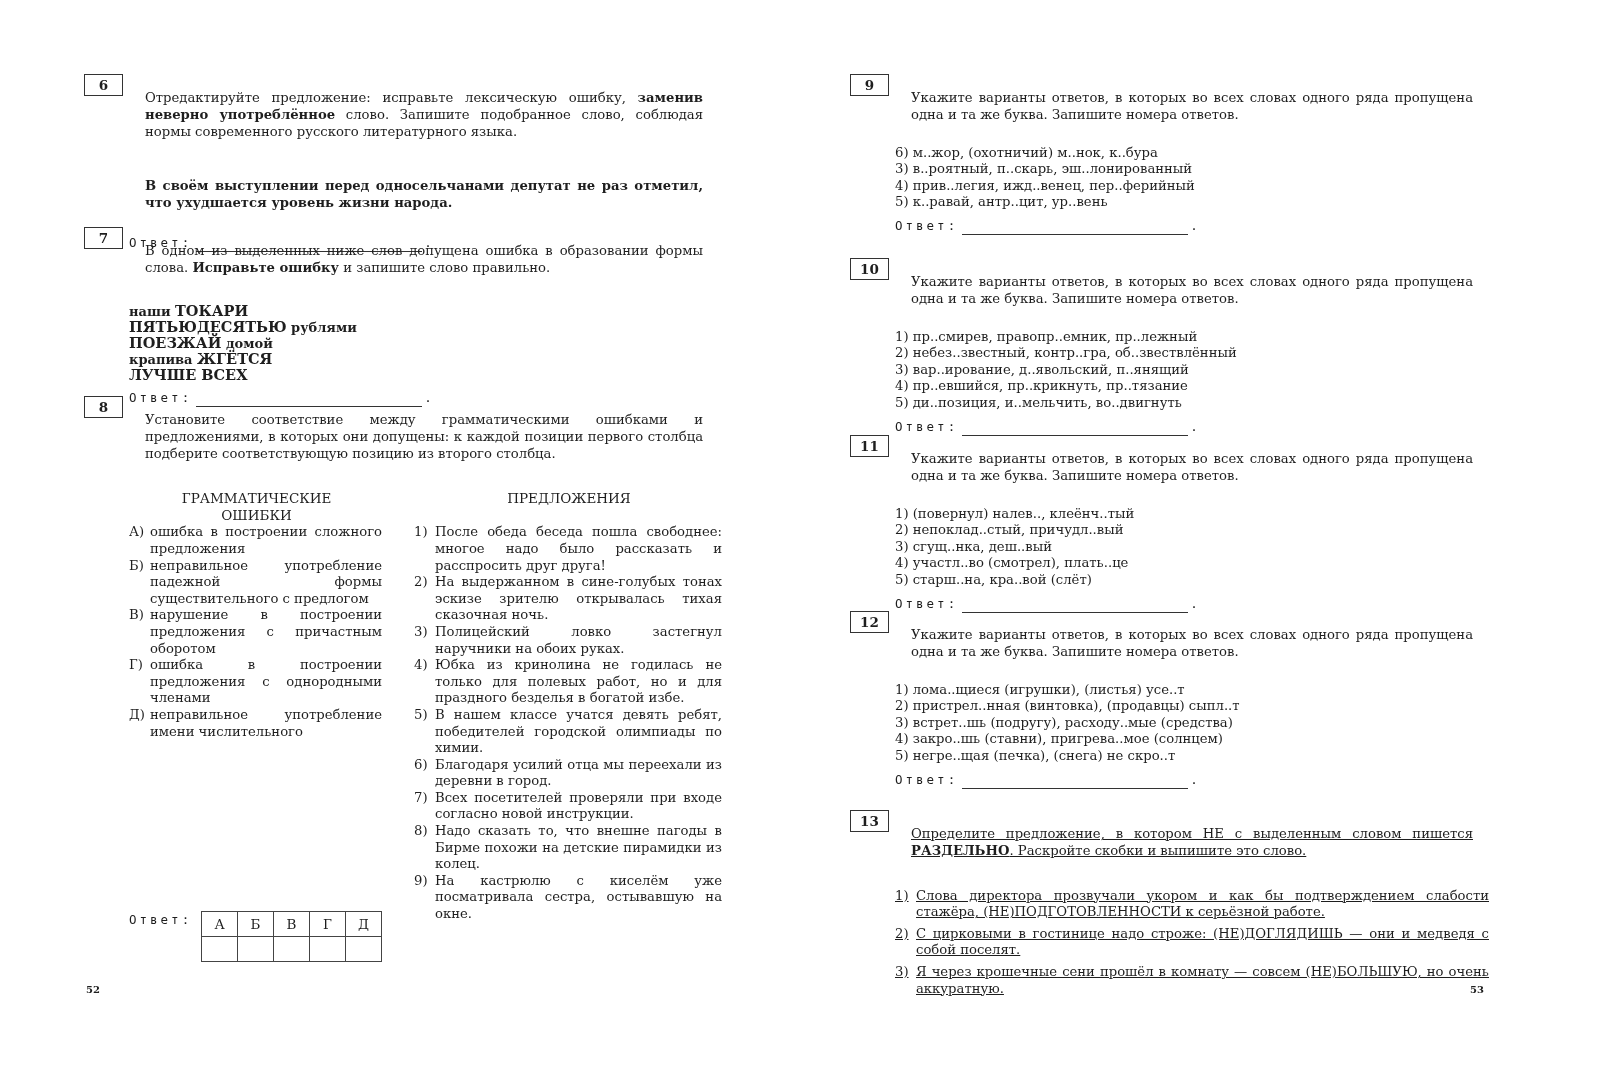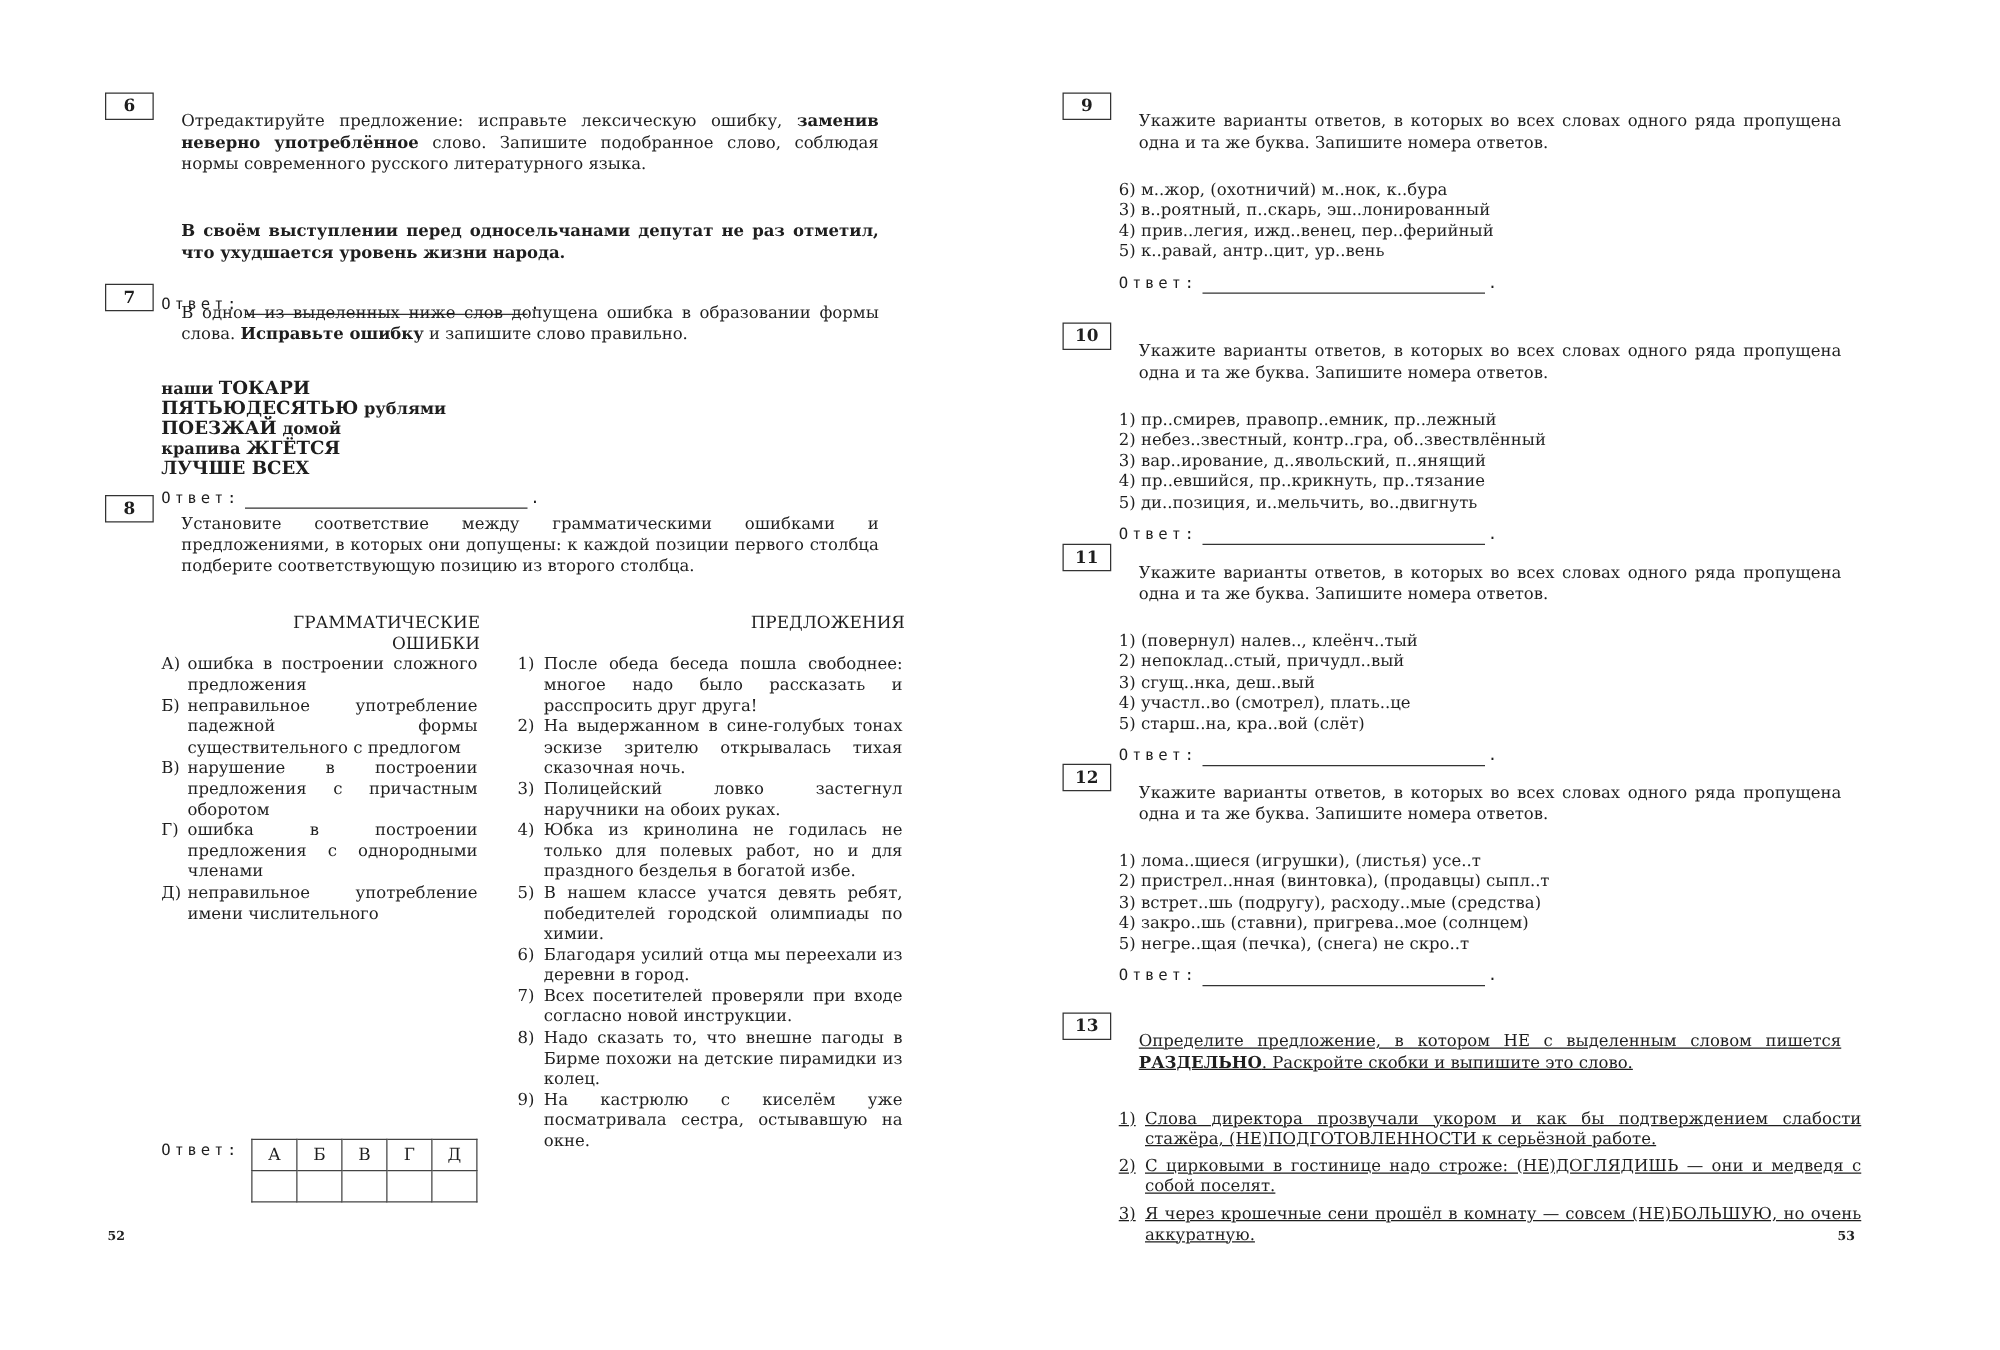--- a/index.html
+++ b/index.html
@@ -76,25 +76,25 @@
           <span class="answer-dot">.</span>
         </div>
     </div>
   </div>
 
   <div class="task" style="left:84px; top:396px;">
     <div class="num-box">8</div>
     <div class="body" style="width:590px;">
       <p class="p">Установите соответствие между грамматическими ошибками и предложениями, в которых они допущены: к каждой позиции первого столбца подберите соответствующую позицию из второго столбца.</p>
       <div class="cols" style="height:420px;">
-        <div class="col-head" style="left:0; width:255px; top:12px;text-align:right;">
+        <div class="col-head" style="left:0; width:255px; top:12px;">
           <div>ГРАММАТИЧЕСКИЕ</div>
           <div>ОШИБКИ</div>
         </div>
-        <div class="col-head" style="left:285px; width:310px; top:12px;text-align:right;">ПРЕДЛОЖЕНИЯ</div>
+        <div class="col-head" style="left:285px; width:310px; top:12px;">ПРЕДЛОЖЕНИЯ</div>
 
         <div class="col" style="left:0; width:253px; top:46px;">
           <div class="item">
               <span class="k">А)</span>
               <span class="t">ошибка в построении сложного предложения</span>
             </div>
           <div class="item">
               <span class="k">Б)</span>
               <span class="t">неправильное употребление падежной формы существительного с предлогом</span>
             </div>

